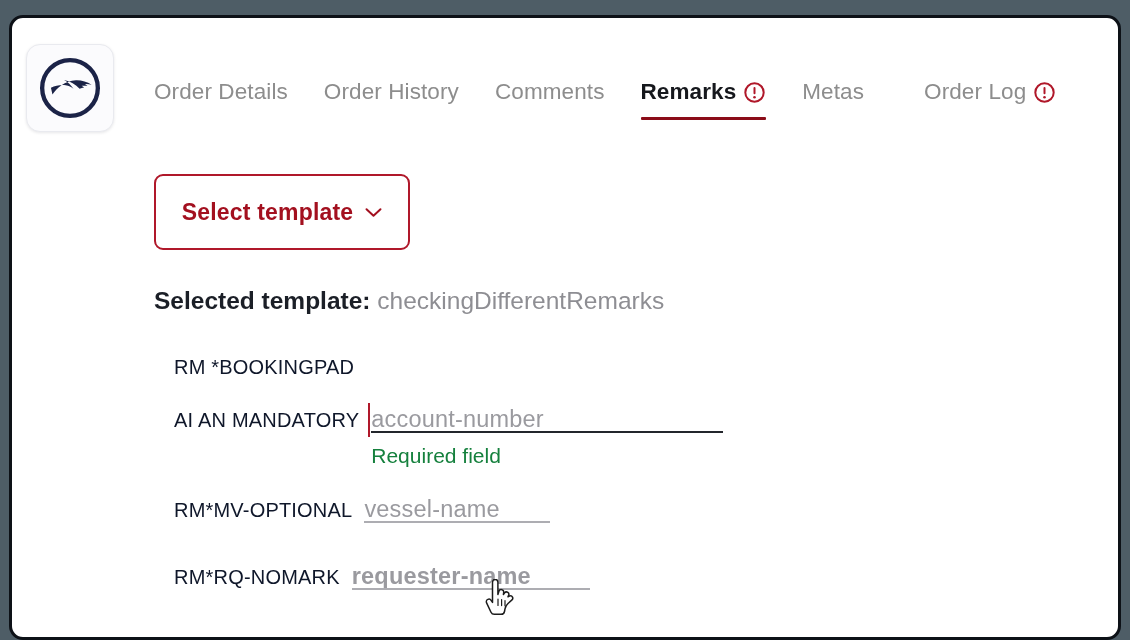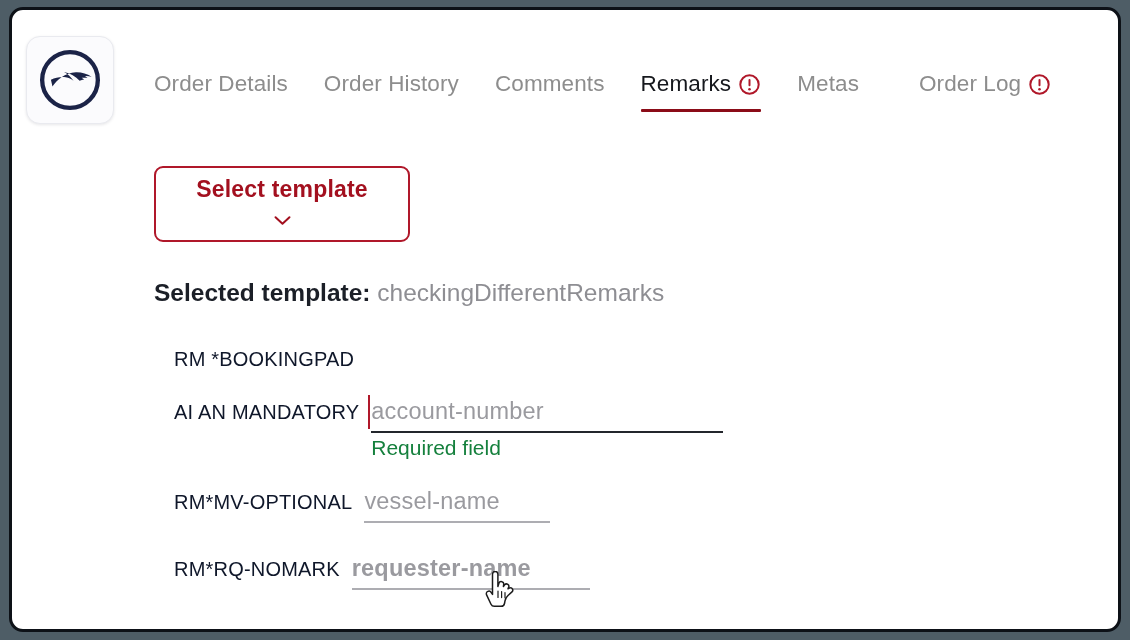--- a/index.html
+++ b/index.html
@@ -10,21 +10,21 @@
     width: 1130px;
     height: 640px;
     overflow: hidden;
     background: #4e5d66;
     font-family: "Liberation Sans", sans-serif;
   }
 
   #app-frame {
     position: absolute;
     left: 9px;
-    top: 7px;
+    top: 15px;
     width: 1112px;
     height: 625px;
     background: #ffffff;
     border: 3px solid #0d1117;
     border-radius: 14px;
     overflow: hidden;
   }
 
   
   .header {
@@ -71,21 +71,21 @@
     color: #8d8d8d;
     letter-spacing: .1px;
     white-space: nowrap;
     cursor: pointer;
     user-select: none;
     line-height: 28px;
   }
   .tab:last-child { margin-right: 0; margin-left: 24px; }
   .tab.active {
     color: #16181d;
-    font-weight: normal;
+    font-weight: bold;
   }
   .tab.active .tab-underline {
     position: absolute;
     left: 0;
     right: 0;
     bottom: 0;
     height: 3px;
     background: #8b0c18;
     border-radius: 1px;
   }
@@ -119,21 +119,20 @@
     color: #a3101f;
     font-size: 23px;
     font-weight: bold;
     letter-spacing: .2px;
     display: flex;
     align-items: center;
     justify-content: center;
     gap: 12px;
     cursor: pointer;
     user-select: none;
-    flex-direction: column;
   }
   .chev {
     display: inline-block;
     width: 17px;
     height: 11px;
     flex: 0 0 17px;
   }
   .chev svg { display: block; }
 
   .selected-line {
@@ -176,21 +175,20 @@
 
   .field {
     position: relative;
     margin-left: 12px;
   }
   .field .placeholder {
     display: block;
     color: #9a9a9f;
     font-size: 23.5px;
     letter-spacing: .2px;
-    padding-bottom: 8px;
     white-space: nowrap;
     cursor: text;
   }
   .field .rule {
     position: absolute;
     left: 0;
     bottom: 0;
     height: 2px;
     background: #adadb2;
   }

